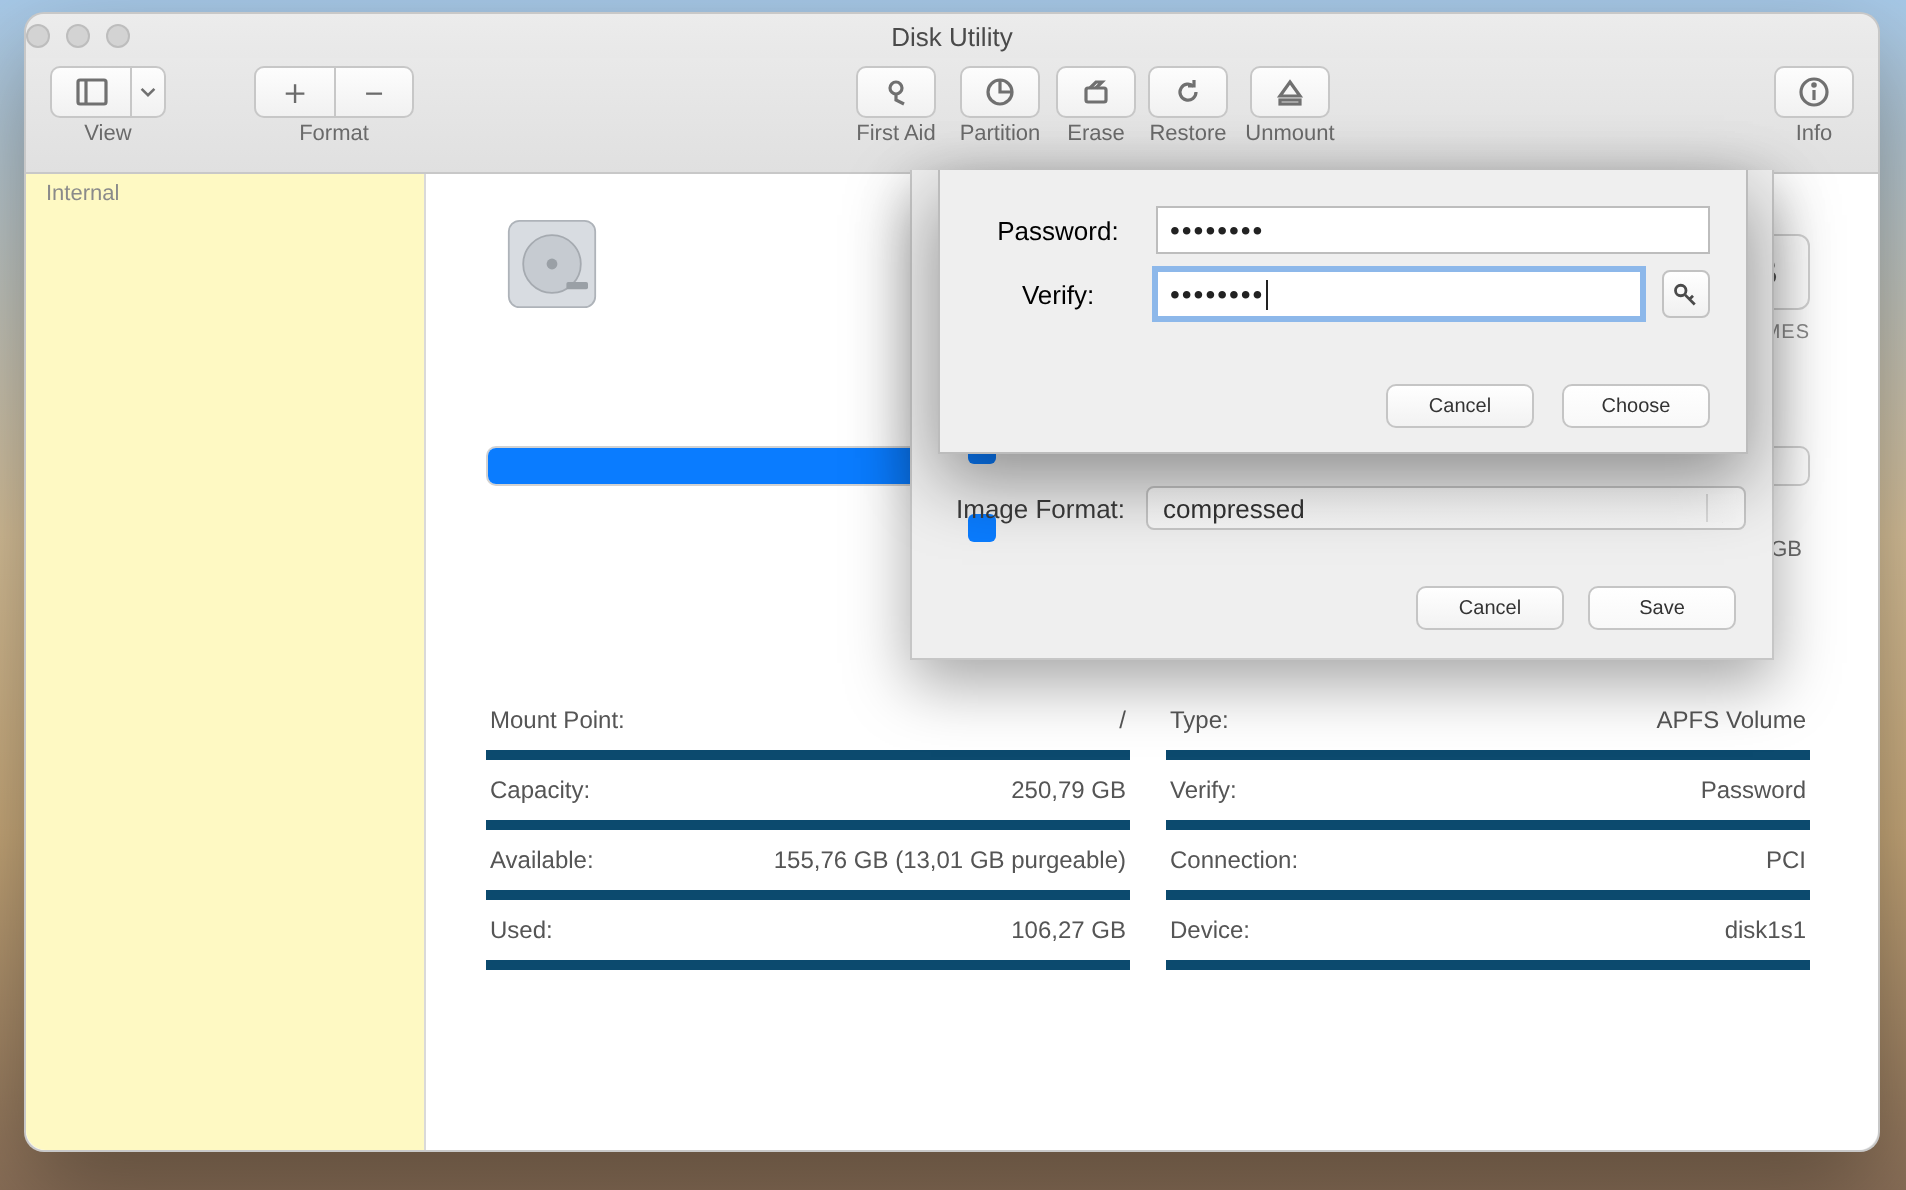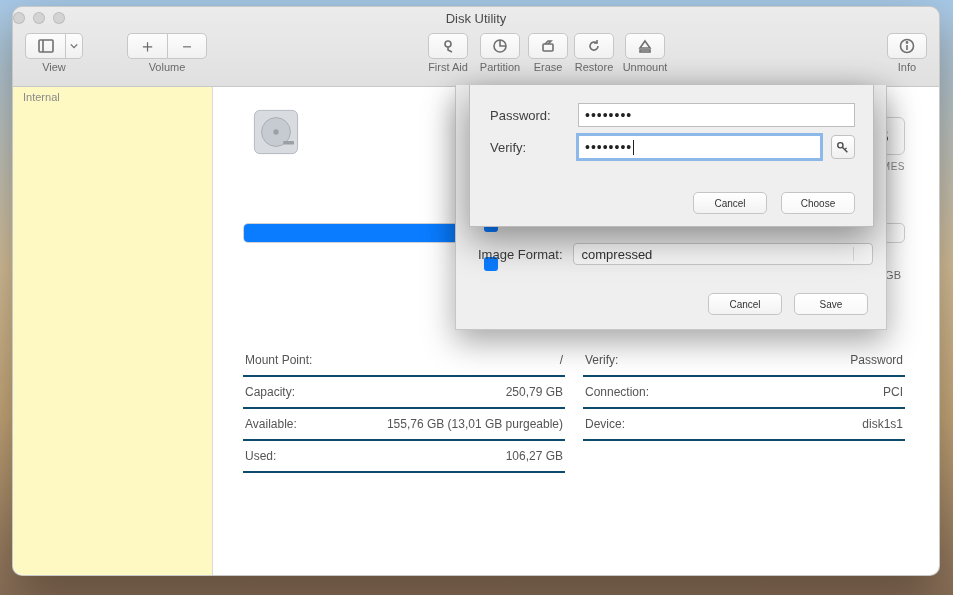--- a/index.html
+++ b/index.html
@@ -66,21 +66,21 @@
   .usagebar > div:first-child { background:#0a7cff; }
   .legend { font-size:11px; color:#777; margin-top:12px; display:flex; gap:30px;}
   .legend .dot { width:9px;height:9px;border-radius:50%;display:inline-block;margin-right:6px;vertical-align:middle;}
   .legend .val { color:#6b6b6b; display:block; margin-left:15px; margin-top:2px;}
 
   .details {
     position:absolute; left:30px; right:34px; top:258px;
     display:flex; gap:18px;
   }
   .col { flex:1; }
-  .drow { display:flex; justify-content:space-between; font-size:12px; color:#444; padding:8px 2px; border-bottom:2px solid #0c4a6e;}
+  .drow { display:flex; justify-content:space-between; font-size:12px; color:#444; padding:8px 2px; border-bottom:5px solid #0c4a6e;}
   .drow span:first-child{color:#555;}
   .drow span:last-child{color:#555;}
 
   
   .sheet {
     position:absolute; left:242px; top:-2px; width:432px; height:245px;
     background:#efefef; border:1px solid #c6c6c6; border-top:none;
     box-shadow:0 12px 30px rgba(0,0,0,.35); z-index:30;
   }
   .imgfmt { position:absolute; left:22px; top:158px; display:flex; align-items:center; gap:10px; font-size:13px; color:#3b3b3b;}
@@ -106,21 +106,21 @@
 
   
   .pwdpanel {
     position:absolute; left:256px; top:-2px; width:405px; height:142px;
     background:#efefef; border:1px solid #bcbcbc; border-top:none;
     box-shadow:0 14px 34px rgba(0,0,0,.4); z-index:50;
   }
   .pwrow { position:absolute; display:flex; align-items:center; gap:10px; }
   .pwrow.r1 { top:18px; left:20px; right:18px;}
   .pwrow.r2 { top:50px; left:20px; right:18px;}
-  .pwlbl { width:78px; text-align:left; font-size:13px; color:#404040;}
+  .pwlbl { width:78px; text-align:center; font-size:13px; color:#000000;}
   .pwinput {
     flex:1; height:24px; background:#fff; border:1px solid #bdbdbd; border-radius:0;
     padding:0 6px; font-size:14px; letter-spacing:1px; color:#222;
     display:flex; align-items:center;
   }
   .pwinput.focused { outline:3px solid #8db8ea; outline-offset:-1px; border:1px solid #6ea3dc;}
   .pwinput .caret { display:inline-block; width:1px; height:15px; background:#222; margin-left:1px;}
   .keybtn {
     width:24px; height:24px; border:1px solid #c2c2c2; border-radius:4px;
     background:linear-gradient(#fff,#f0f0f0); display:flex; align-items:center; justify-content:center;
@@ -163,21 +163,21 @@
     </div>
 
     <div style="width:44px"></div>
 
     <div class="tgroup">
       <div class="btns">
         <div class="tbtn left" style="font-size:18px;font-weight:200;">＋</div>
         <div class="tbtn right" style="font-size:18px;font-weight:200;">－</div>
       </div>
       <div class="lbls">
-          <span style="width:80px">Volume</span>
+          <span style="width:80px">Format</span>
         </div>
     </div>
 
     <div class="spacer"></div>
 
     <div class="tgroup">
         <div class="btns">
           <div class="tbtn single">
       <svg>
               <circle cx="8" cy="6" r="3"></circle>
@@ -312,20 +312,24 @@
           <div class="drow">
               <span>Available:</span>
               <span>155,76 GB (13,01 GB purgeable)</span>
             </div>
           <div class="drow">
               <span>Used:</span>
               <span>106,27 GB</span>
             </div>
         </div>
         <div class="col">
+          <div class="drow">
+              <span>Type:</span>
+              <span>APFS Volume</span>
+            </div>
           <div class="drow">
               <span>Verify:</span>
               <span>Password</span>
             </div>
           <div class="drow">
               <span>Connection:</span>
               <span>PCI</span>
             </div>
           <div class="drow">
               <span>Device:</span>

